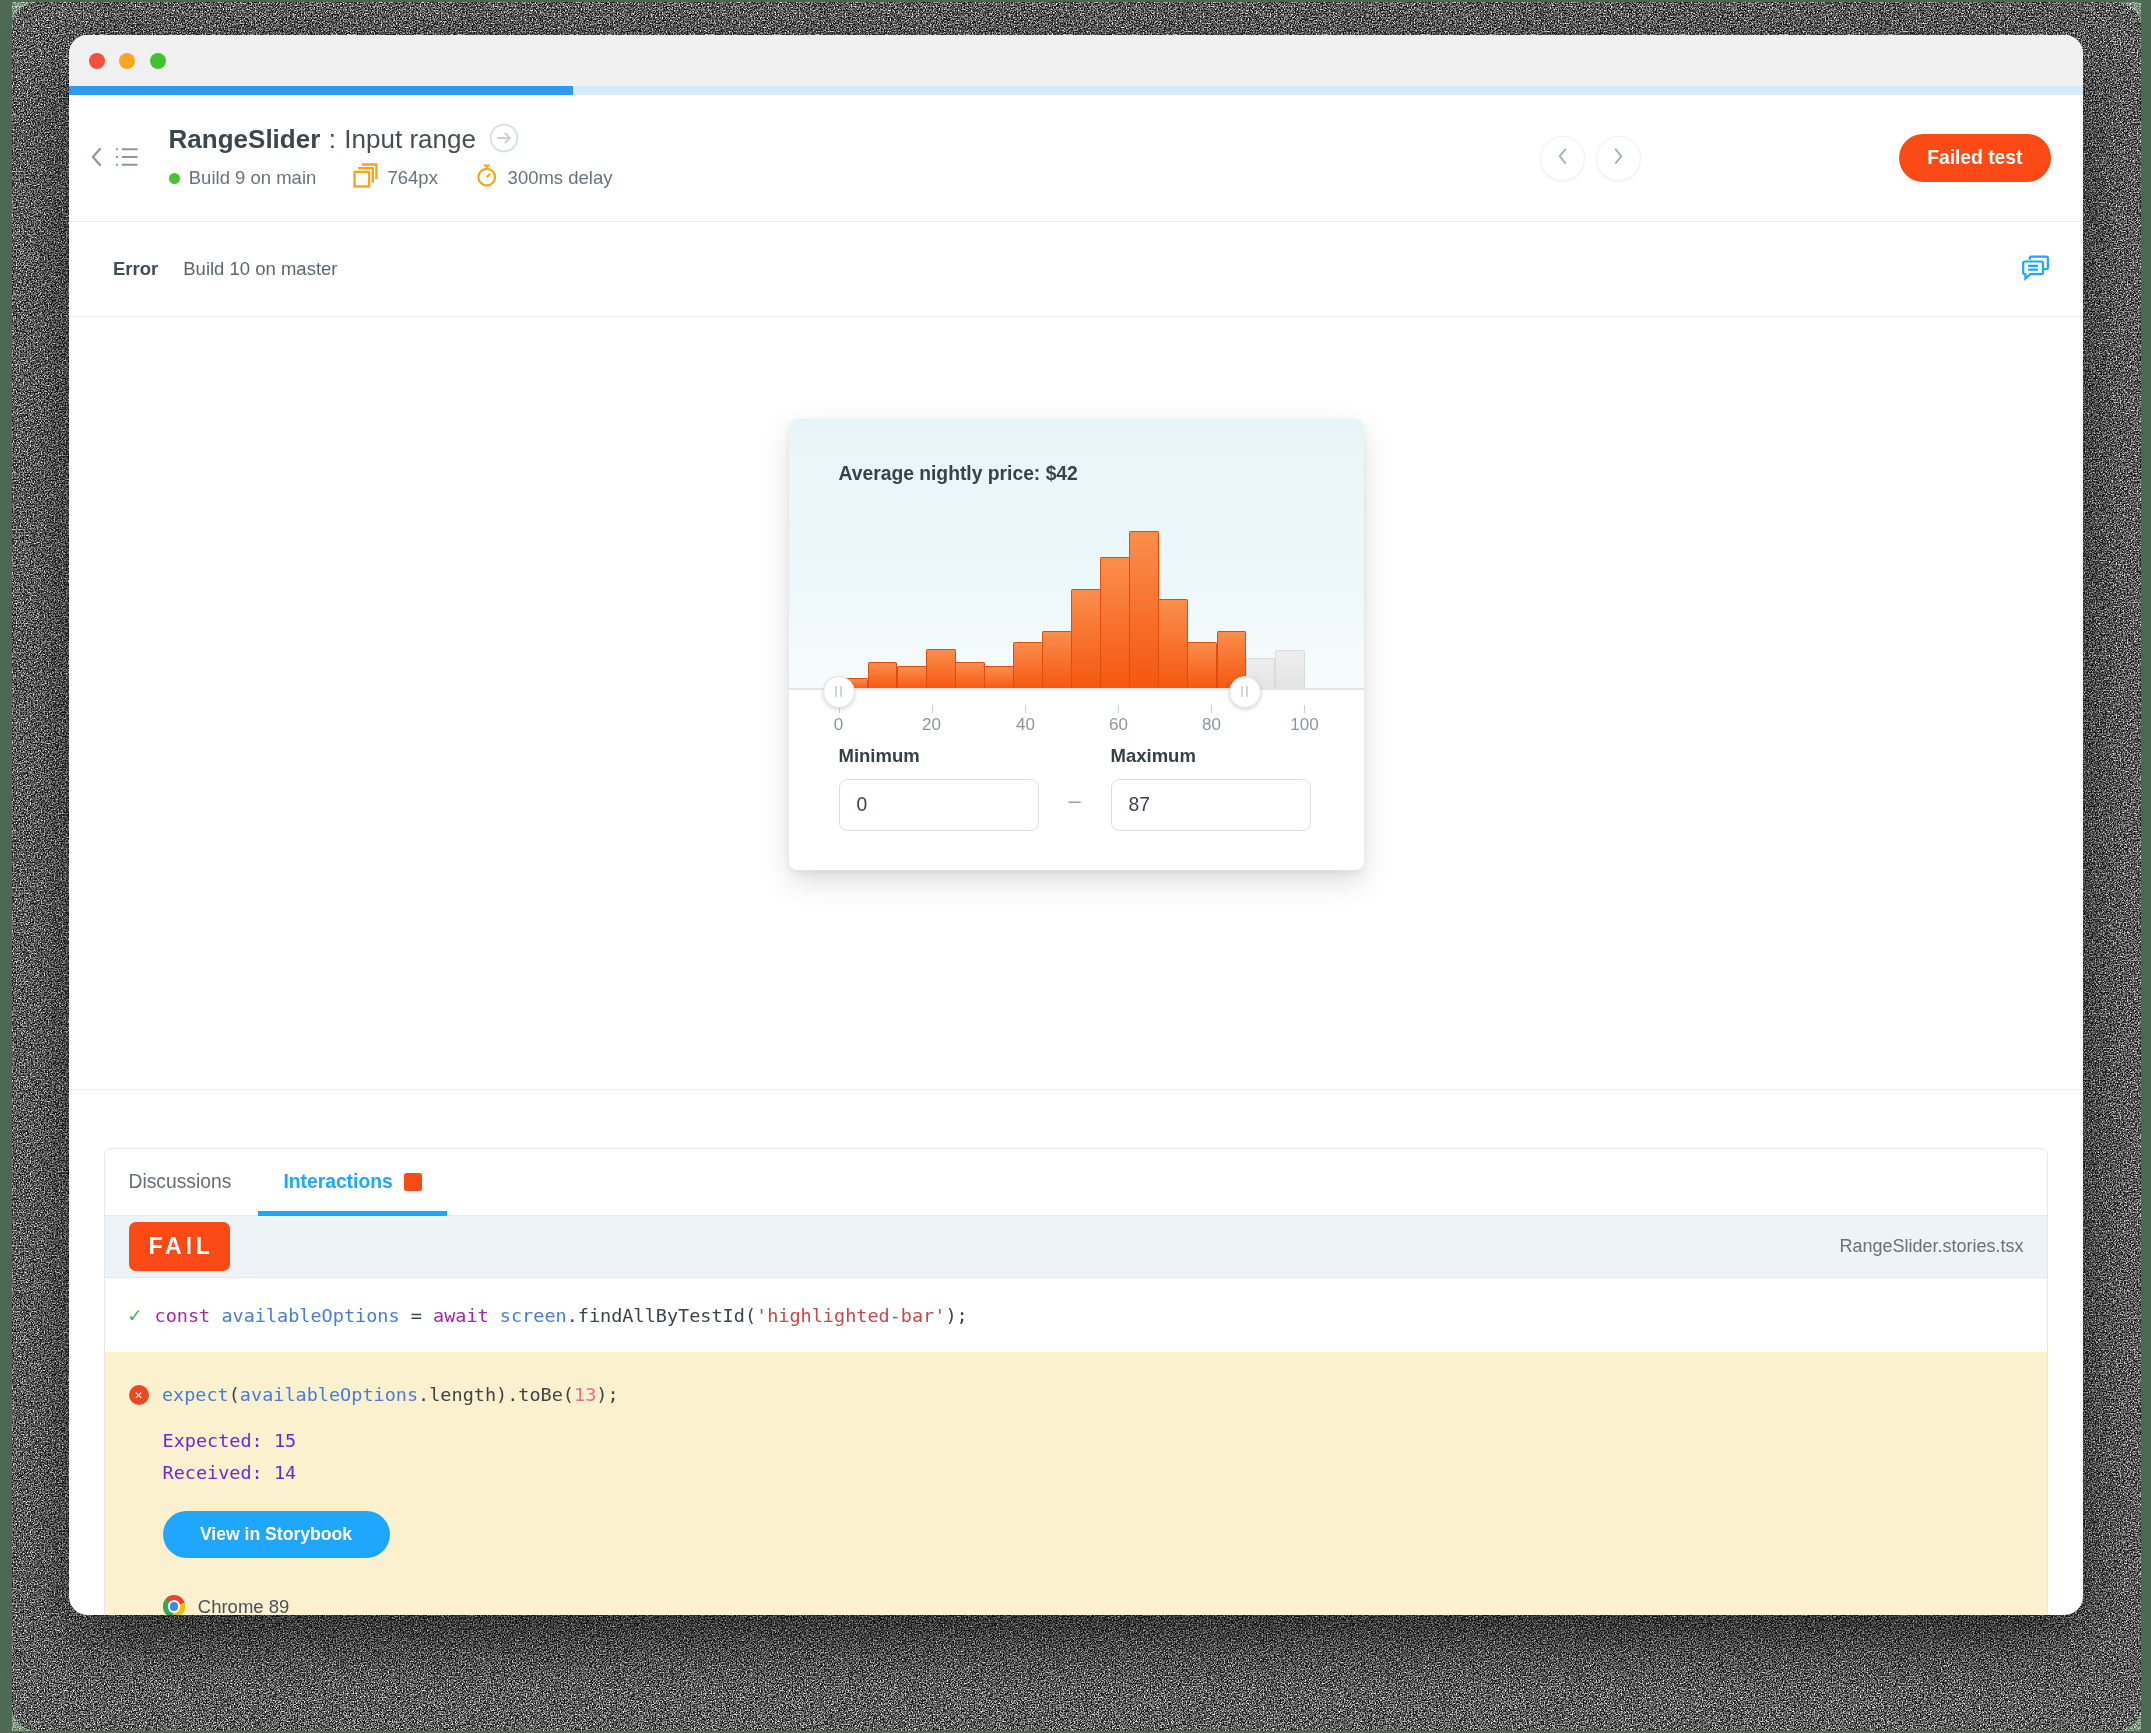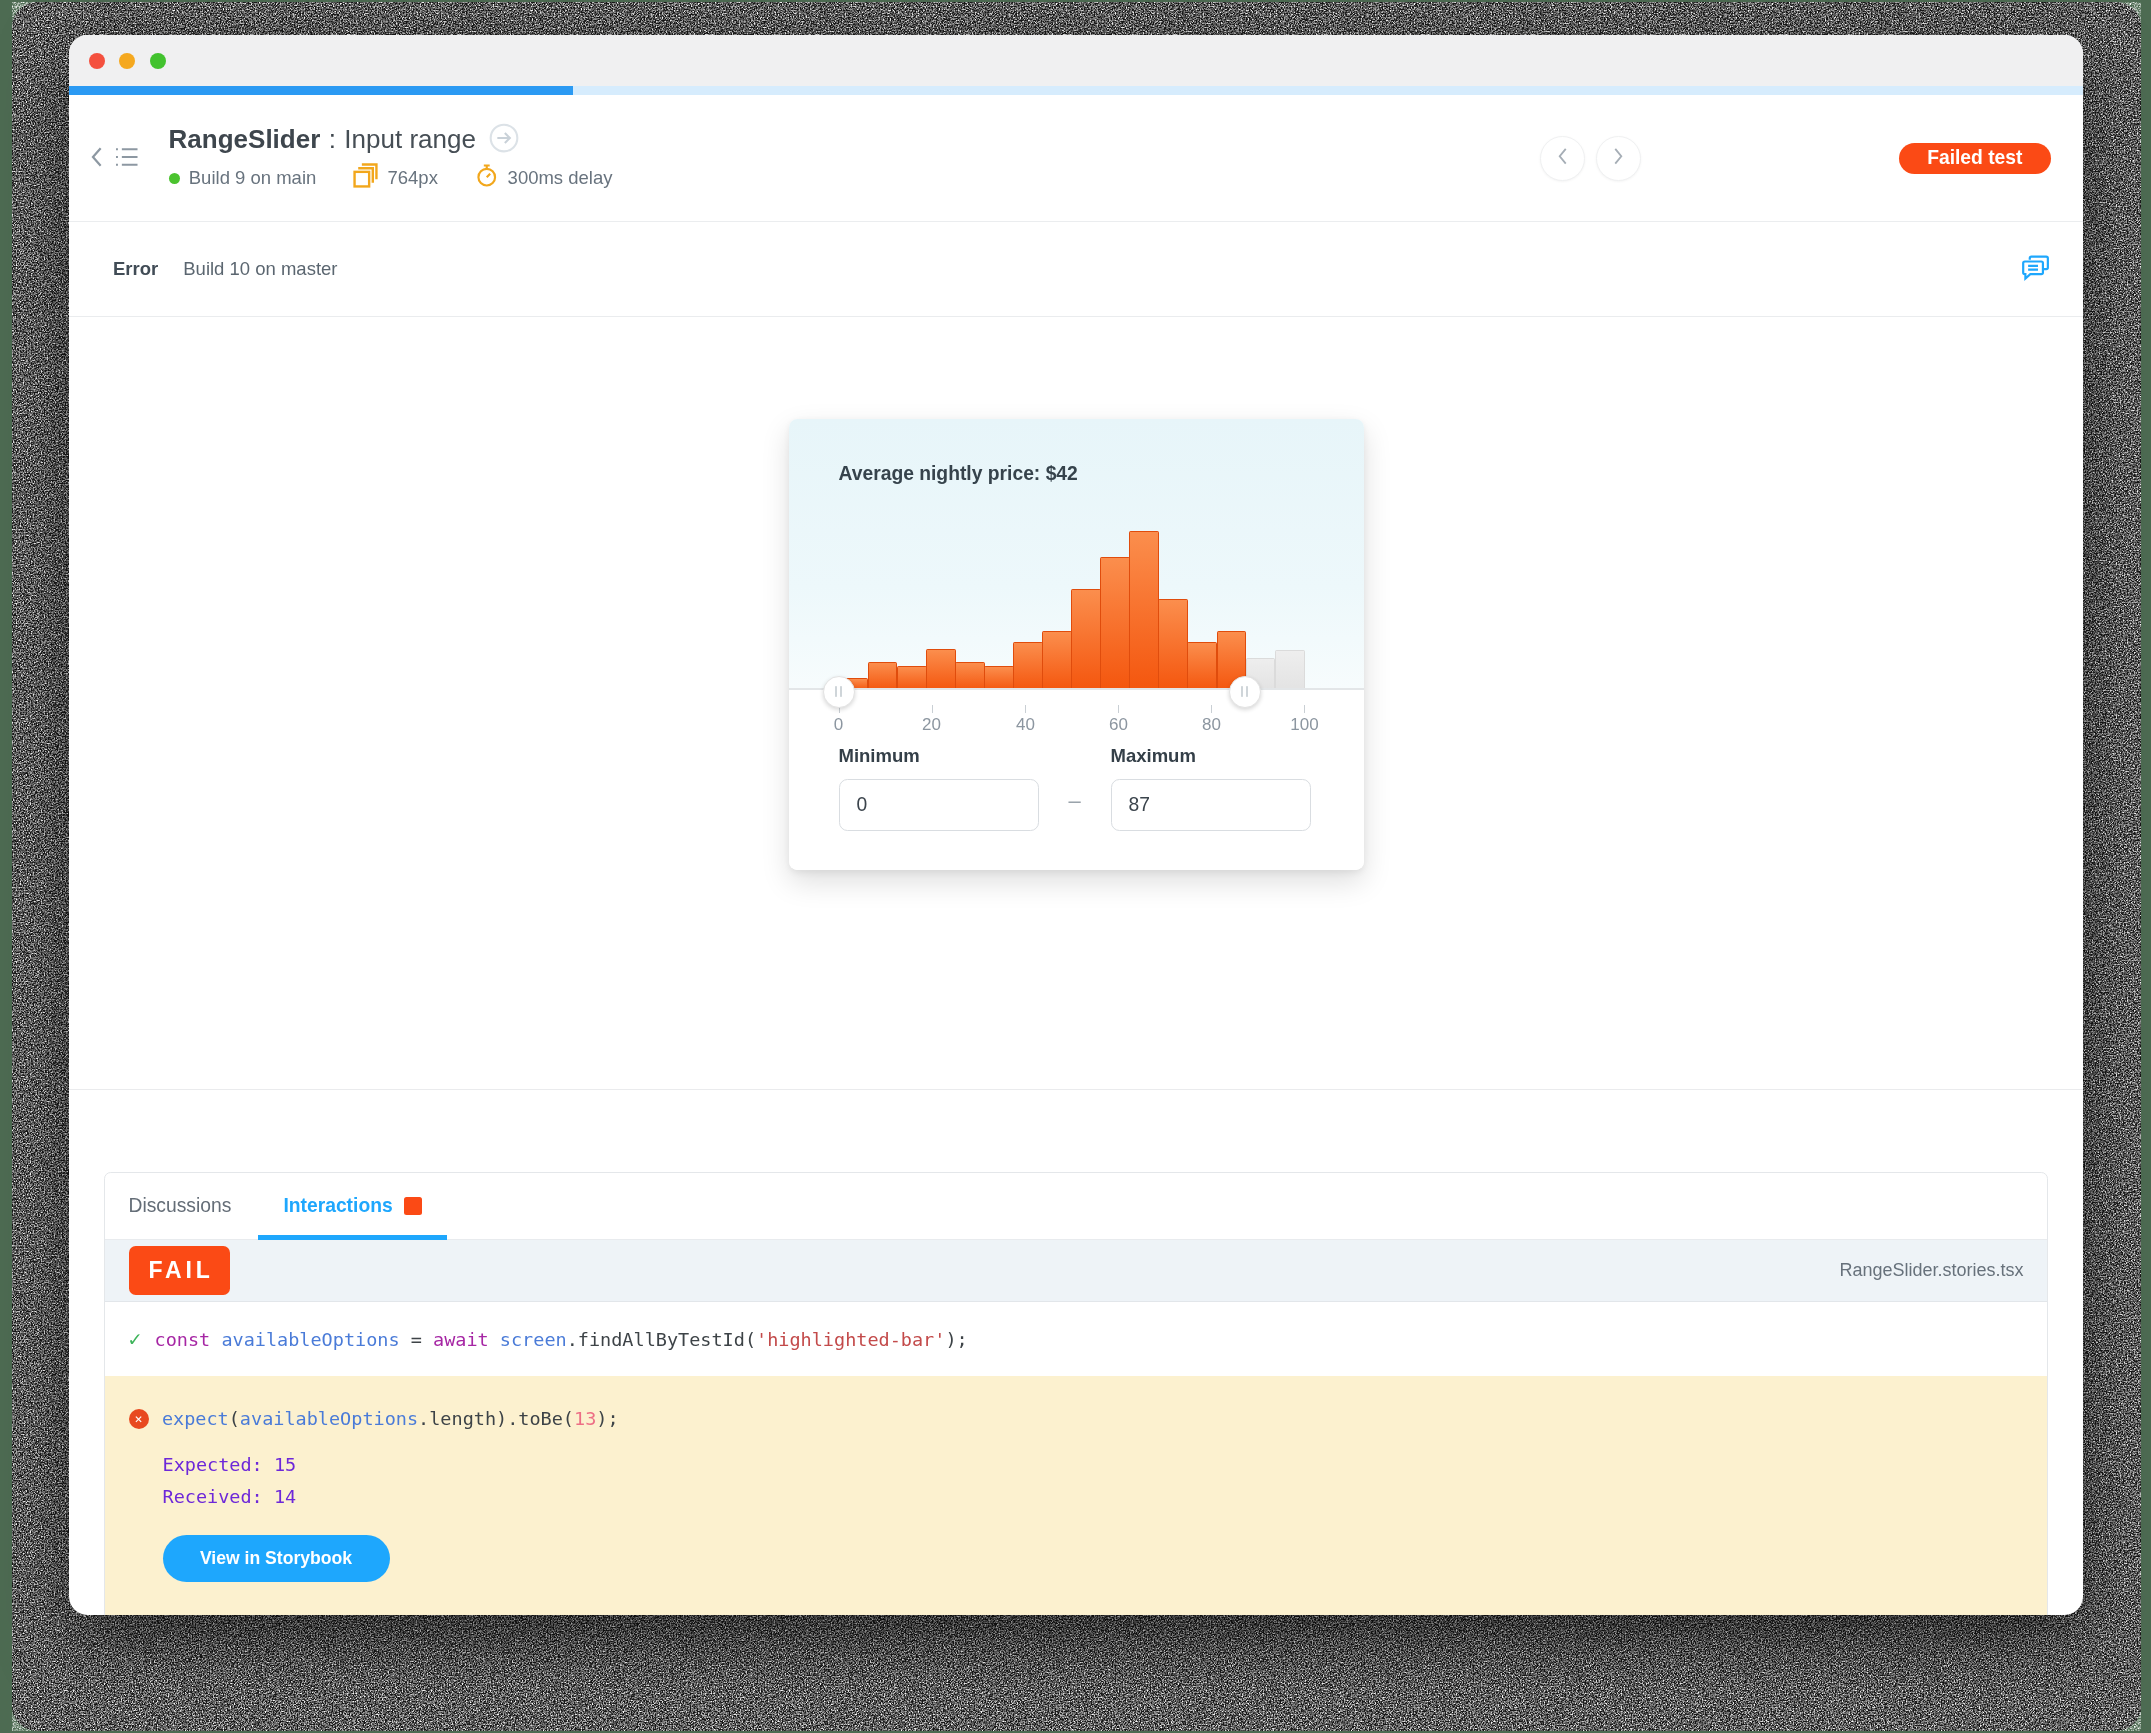--- a/index.html
+++ b/index.html
@@ -33,21 +33,21 @@
   .t-main { font-size:26px; font-weight:700; color:#3e464d; }
   .t-sep { font-size:26px; font-weight:400; color:#3e464d; margin:0 8.4px; }
   .t-story { font-size:26px; font-weight:300; color:#464e55; }
   .goto-icon { margin-left:13.4px; }
   .meta-row { display:flex; gap:37px; }
   .meta-item { display:flex; align-items:center; gap:9.2px; font-size:18.5px; color:#68737e; }
   .status-dot { width:11px; height:11px; border-radius:50%; background:#4bc32f; }
   .nav-circles { margin-left:auto; display:flex; gap:11px; }
   .nav-circle { width:45px; height:45px; border-radius:50%; background:#fff; border:1.7px solid #f0f1f2;
     box-shadow:0 0.8px 2.5px rgba(0,0,0,.05); display:flex; align-items:center; justify-content:center; cursor:pointer; }
-  .failed-btn { margin-left:258px; height:31px; padding:0 28.5px; border:none; border-radius:24px;
+  .failed-btn { margin-left:258px; height:48px; padding:0 28.5px; border:none; border-radius:24px;
     background:#fb4a15; color:#fff; font-size:19.3px; font-weight:700; font-family:inherit; cursor:pointer; }
 
   
   .error-bar { height:95px; display:flex; align-items:center; padding:0 34px 0 44px; border-bottom:0.8px solid #eaecee; }
   .error-label { font-size:18.5px; font-weight:700; color:#414c56; margin-right:25px; }
   .error-build { font-size:18.5px; color:#5b6670; }
   .error-bar .icon-btn { margin-left:auto; }
 
   
   .preview { height:671px; border-bottom:0.8px solid #eaebed; background:#fff; }
@@ -70,21 +70,21 @@
   .x-tick { position:absolute; top:15px; width:1.7px; height:7.6px; background:#c9cfd4; }
   .x-label { position:absolute; top:25px; transform:translateX(-50%); font-size:17px; color:#8c96a0; }
   .card-form { display:flex; align-items:flex-end; padding:5px 50px 39px; border-radius:0 0 8.4px 8.4px; background:#fff; }
   .form-col { display:flex; flex-direction:column; }
   .form-label { font-size:18.5px; font-weight:700; color:#343f48; margin-bottom:11.7px; }
   .form-input { width:200px; height:52px; border:1.3px solid #d9dde1; border-radius:8.4px;
     font-size:19.3px; color:#3b444c; padding-left:17px; font-family:inherit; background:#fff; }
   .range-dash { width:72px; text-align:center; font-size:22px; color:#9aa3ab; padding-bottom:17px; }
 
   
-  .bottom-card { margin:82px 35px 0; height:545px; border:0.8px solid #e4e7ea; border-radius:6.7px; background:#fff; }
+  .bottom-card { margin:58px 35px 0; height:545px; border:0.8px solid #e4e7ea; border-radius:6.7px; background:#fff; }
   .tabs-row { display:flex; align-items:stretch; height:67px; padding-left:23.5px; border-bottom:0.8px solid #e8ebee; }
   .tab { display:flex; align-items:center; font-size:19.3px; cursor:pointer; }
   .tab-discussions { color:#646d77; font-weight:500; }
   .tab-interactions { margin-left:27px; padding:0 25px; gap:11.7px; color:#1ea7fd; font-weight:700; position:relative; }
   .tab-underline { position:absolute; left:0; right:0; bottom:-0.8px; height:5px; background:#1ea7fd; }
   .tab-square { width:17.6px; height:17.6px; background:#fb4a15; border-radius:2.5px; }
   .fail-row { height:62px; background:#eef3f7; border-bottom:0.8px solid #e2e6ea; display:flex; align-items:center; padding:0 23.5px; }
   .fail-badge { background:#fb4a15; color:#fff; font-weight:700; font-size:23px; letter-spacing:3.8px;
     padding:11px 16px 11px 20px; border-radius:6.7px; }
   .fail-file { margin-left:auto; font-size:18px; color:#67717b; }

